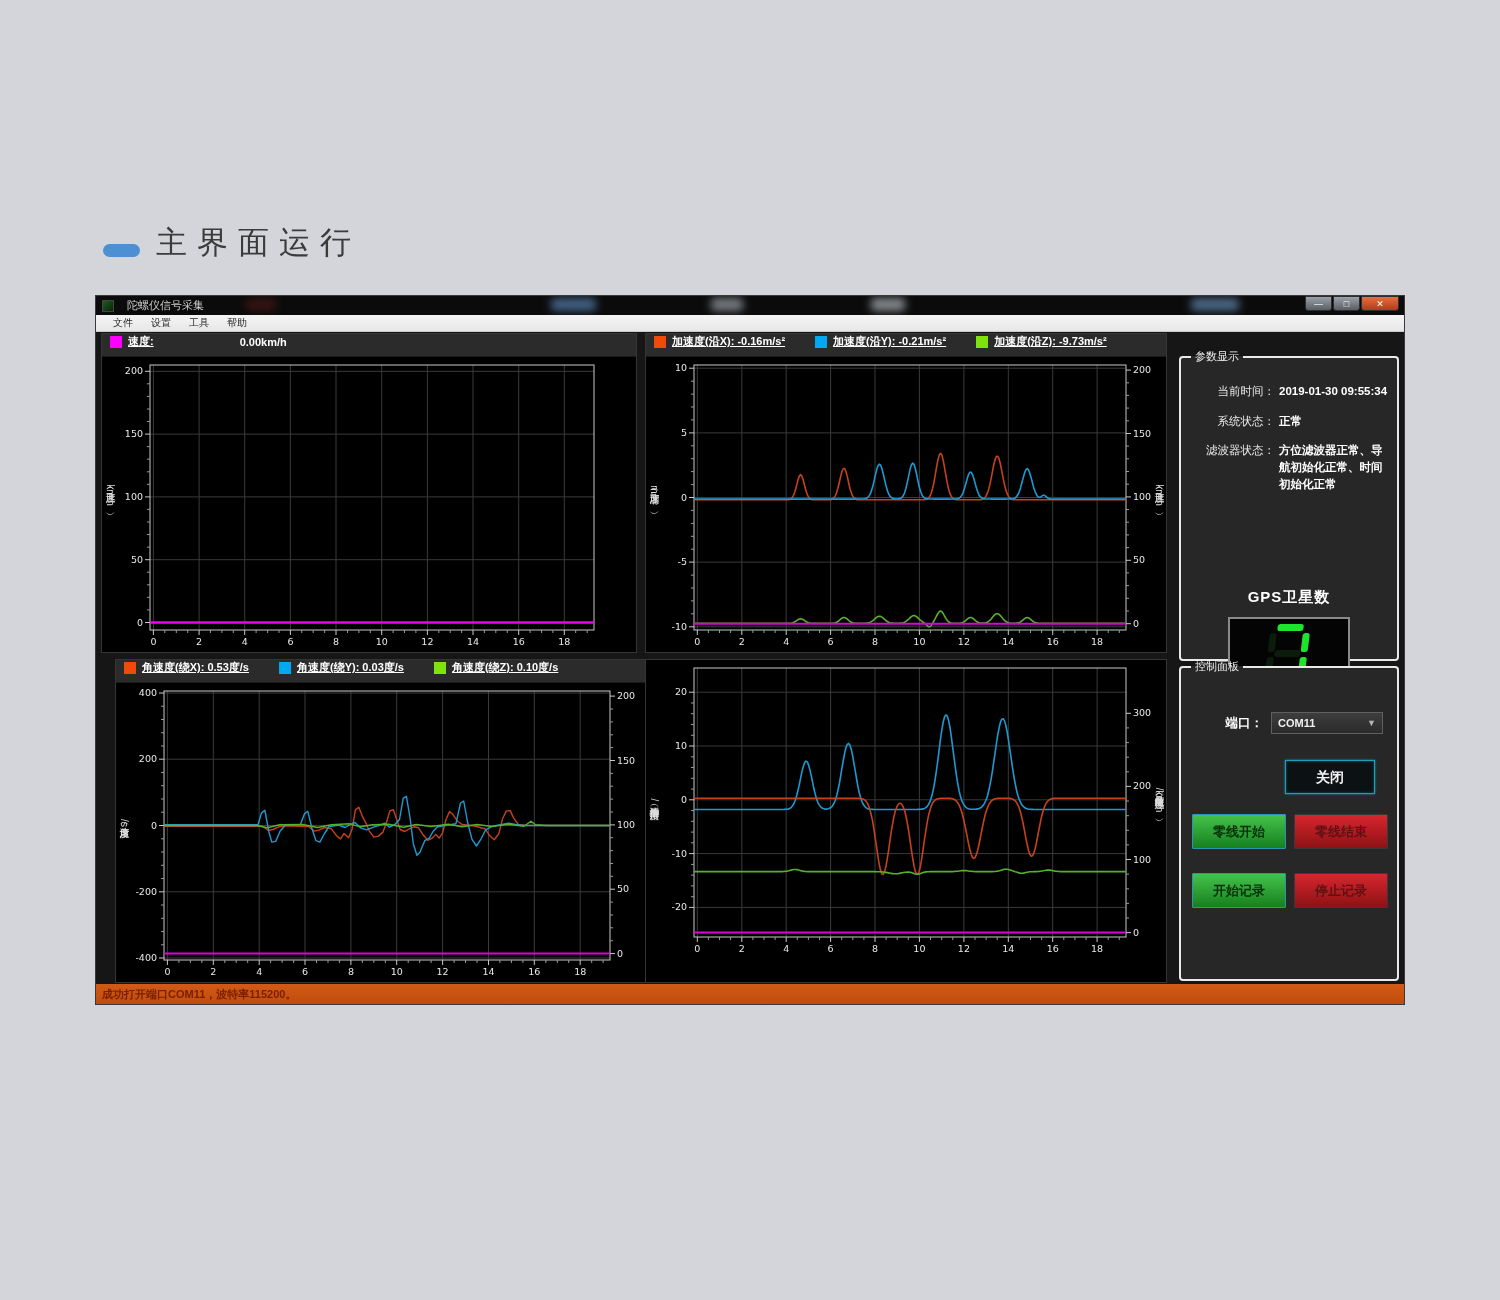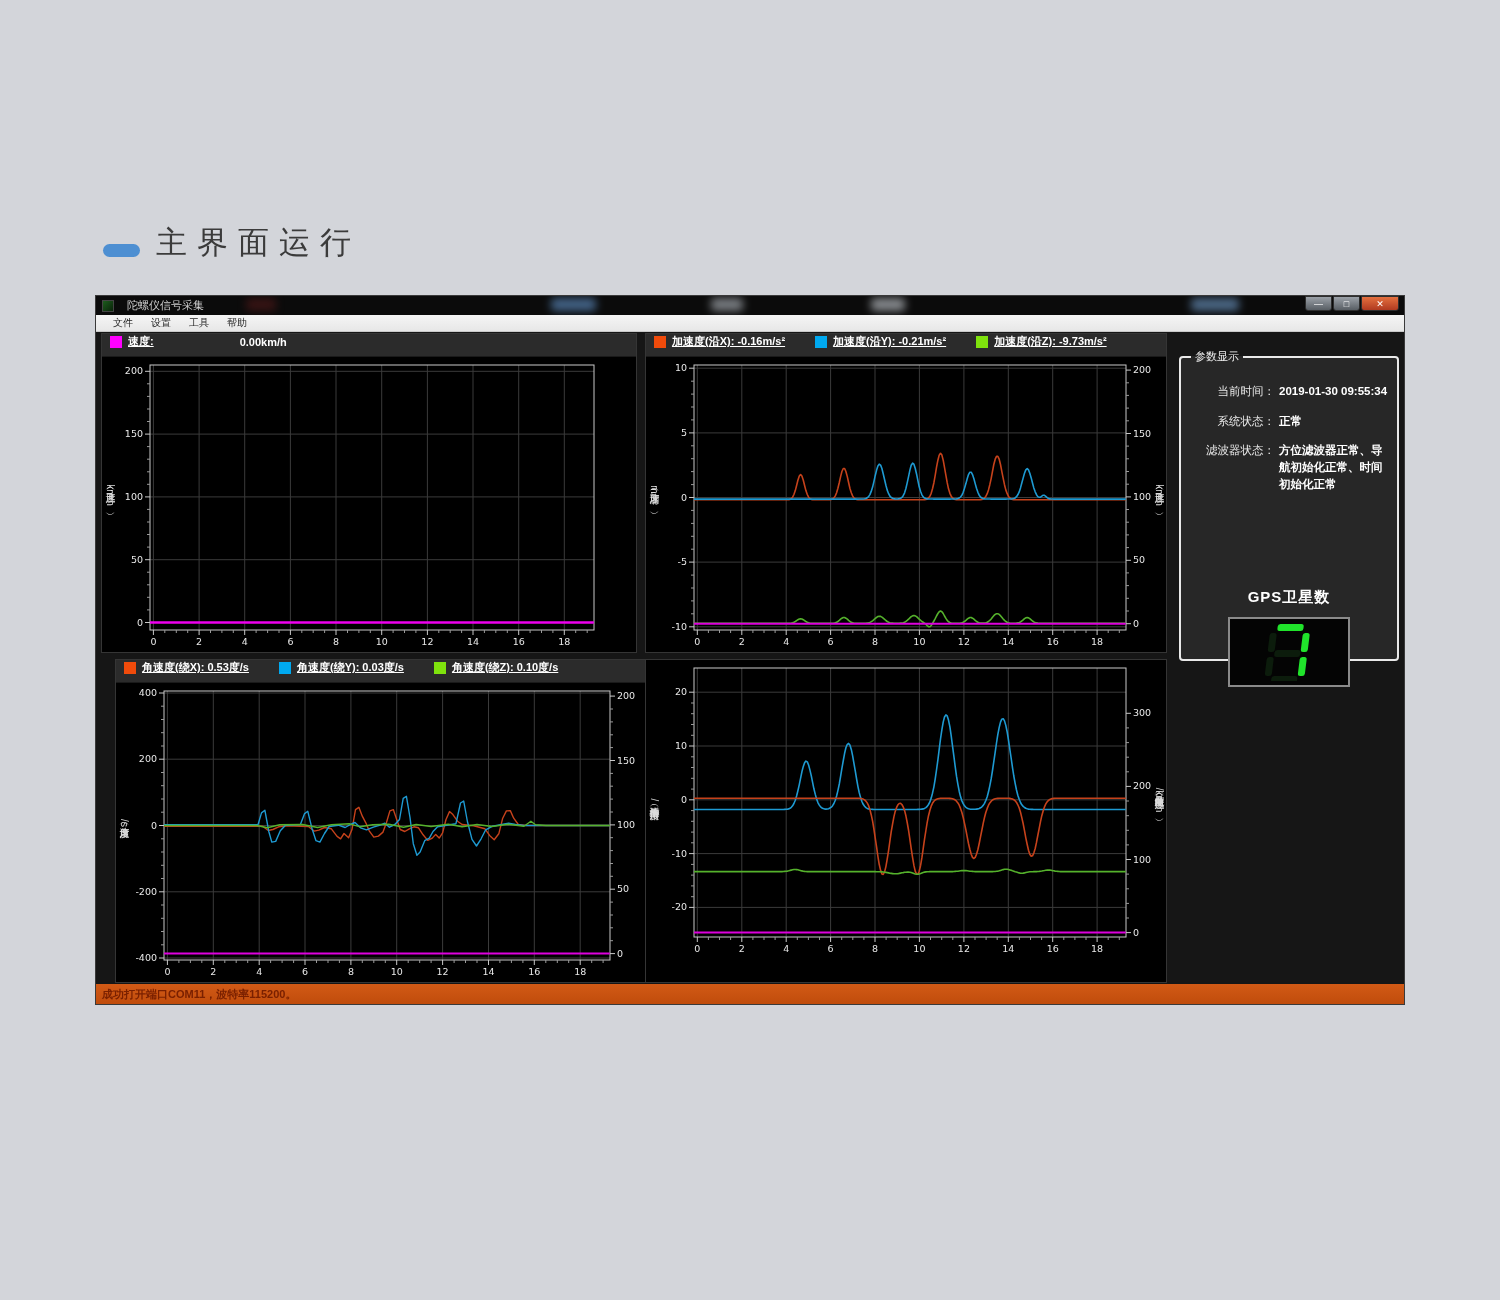--- a/index.html
+++ b/index.html
@@ -622,16 +622,33 @@
               <rect x="36" y="33" width="7" height="19" rx="2.5" fill="#20E32B"></rect>
               <rect x="10" y="52" width="26" height="7" rx="2.5" fill="#0c1c0c"></rect>
               <rect x="3" y="33" width="7" height="19" rx="2.5" fill="#0c1c0c"></rect>
               <rect x="3" y="9" width="7" height="19" rx="2.5" fill="#0c1c0c"></rect>
               <rect x="10" y="26" width="26" height="7" rx="2.5" fill="#0c1c0c"></rect>
             </g>
           </svg>
       </div>
     </fieldset>
 
+    <fieldset class="grp" style="left:1083px;top:327px;width:220px;height:322px;">
+      <legend>控制面板</legend>
+      <div class="ctl-port">
+        <span class="plabel">端口：</span>
+        <div class="combo">
+          <span class="cval">COM11</span>
+          <span class="arrow">▼</span>
+        </div>
+      </div>
+      <div class="btn btn-close">关闭</div>
+      <div class="btn-grid">
+        <div class="btn btn-cell btn-green">零线开始</div>
+        <div class="btn btn-cell btn-red">零线结束</div>
+        <div class="btn btn-cell btn-green">开始记录</div>
+        <div class="btn btn-cell btn-red">停止记录</div>
+      </div>
+    </fieldset>
 
   </div>
   <div class="statusbar">成功打开端口COM11，波特率115200。</div>
 </div>
 
 </body></html>

